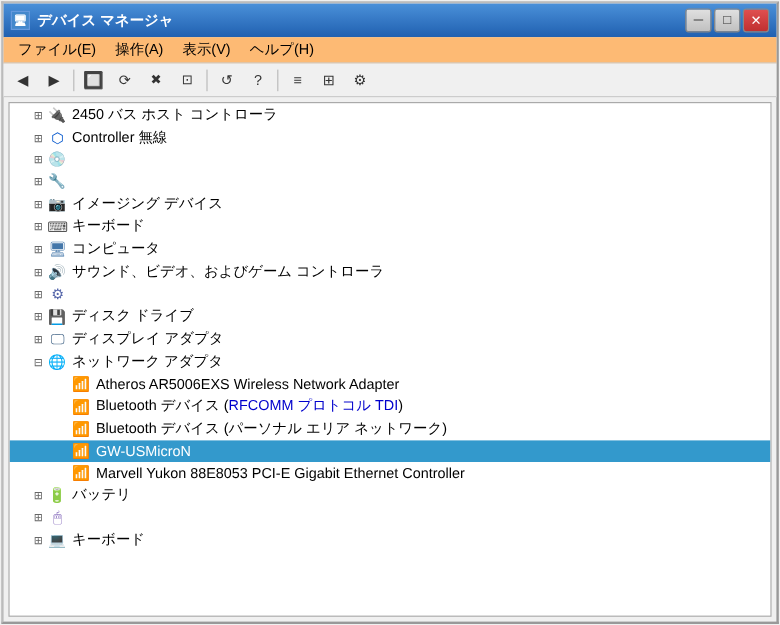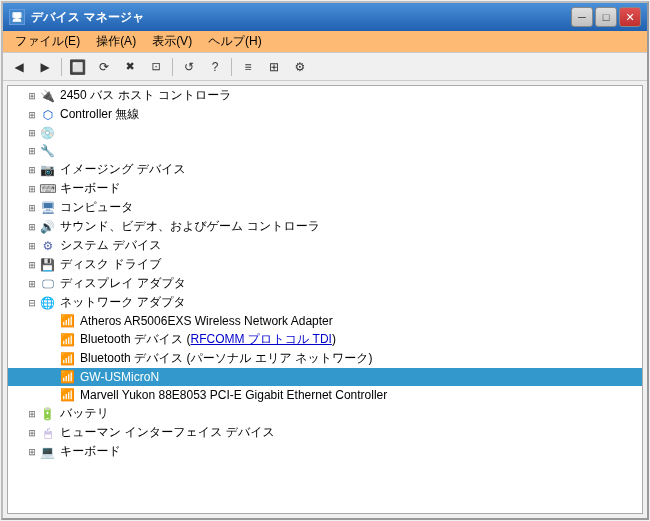--- a/index.html
+++ b/index.html
@@ -288,21 +288,20 @@
 
       <div class="tree-item indent-1">
         <div class="expand-icon">⊞</div>
         <div class="item-icon icon-sound">🔊</div>
         <span class="item-text">サウンド、ビデオ、およびゲーム コントローラ</span>
       </div>
 
       <div class="tree-item indent-1">
         <div class="expand-icon">⊞</div>
         <div class="item-icon icon-system">⚙</div>
-        <span class="item-text">システム デバイス</span>
       </div>
 
       <div class="tree-item indent-1">
         <div class="expand-icon">⊞</div>
         <div class="item-icon icon-disk">💾</div>
         <span class="item-text">ディスク ドライブ</span>
       </div>
 
       <div class="tree-item indent-1">
         <div class="expand-icon">⊞</div>
@@ -318,21 +317,21 @@
 
       <div class="tree-item indent-2">
         <div class="expand-icon" style="width:16px;"></div>
         <div class="item-icon icon-device" style="color:#336699;">📶</div>
         <span class="item-text">Atheros AR5006EXS Wireless Network Adapter</span>
       </div>
 
       <div class="tree-item indent-2">
         <div class="expand-icon" style="width:16px;"></div>
         <div class="item-icon icon-device" style="color:#336699;">📶</div>
-        <span class="item-text">Bluetooth デバイス (<span style="color:#0000cc; text-decoration: underline;">RFCOMM プロトコル TDI</span>)</span>
+        <span class="item-text">Bluetooth デバイス (<span style="color:#0000cc; ">RFCOMM プロトコル TDI</span>)</span>
       </div>
 
       <div class="tree-item indent-2">
         <div class="expand-icon" style="width:16px;"></div>
         <div class="item-icon icon-device" style="color:#336699;">📶</div>
         <span class="item-text">Bluetooth デバイス (パーソナル エリア ネットワーク)</span>
       </div>
 
       <div class="tree-item indent-2 selected">
         <div class="expand-icon" style="width:16px;"></div>
@@ -348,21 +347,20 @@
 
       <div class="tree-item indent-1">
         <div class="expand-icon">⊞</div>
         <div class="item-icon icon-battery">🔋</div>
         <span class="item-text">バッテリ</span>
       </div>
 
       <div class="tree-item indent-1">
         <div class="expand-icon">⊞</div>
         <div class="item-icon icon-human">🖱</div>
-        <span class="item-text">ヒューマン インターフェイス デバイス</span>
       </div>
 
       <div class="tree-item indent-1">
         <div class="expand-icon">⊞</div>
         <div class="item-icon icon-proc">💻</div>
         <span class="item-text">キーボード</span>
       </div>
 
     </div>
   </div>

